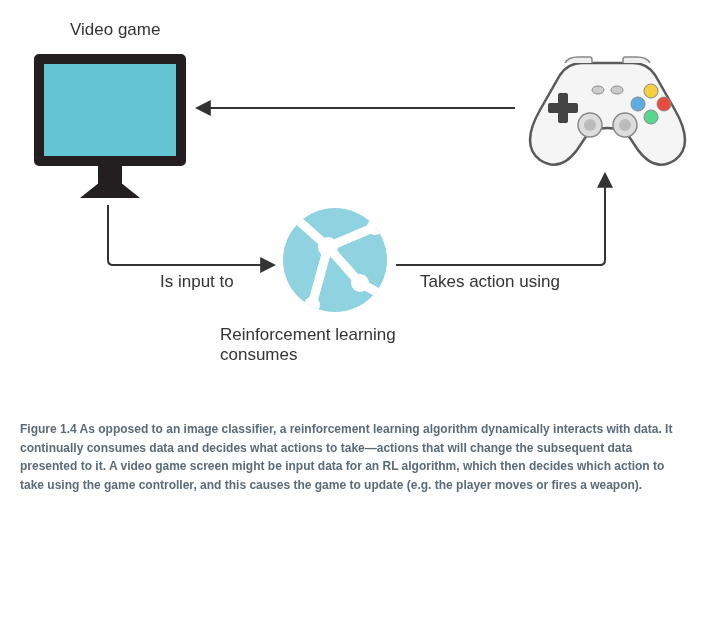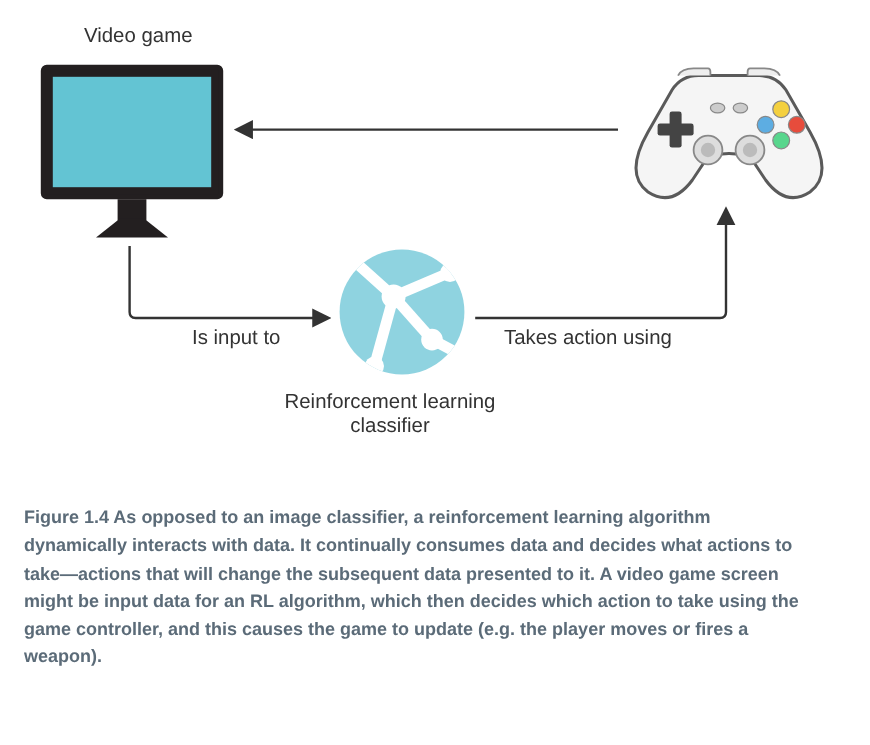--- a/index.html
+++ b/index.html
@@ -12,27 +12,26 @@
     }
     .diagram {
       position: relative;
       width: 685px;
       height: 360px;
     }
     .label {
       position: absolute;
       color: #333;
       font-size: 17px;
-      text-align: center;
     }
     .caption {
       color: #5b6b78;
       font-family: Arial, Helvetica, sans-serif;
       font-weight: bold;
-      font-size: 15px;
+      font-size: 12px;
       line-height: 1.55;
       margin-top: 40px;
       max-width: 660px;
     }
     .caption-prefix {
       display: inline;
     }
     svg { display: block; }
   </style>
 </head>
@@ -43,21 +42,21 @@
   <div class="label" style="left:50px; top:0;">Video game</div>
 
 
 
   <div class="label" style="left:140px; top:252px;">Is input to</div>
 
   <div class="label" style="left:400px; top:252px;">Takes action using</div>
 
   <div class="label" style="left:200px; top:305px; width:210px;">
     <span>Reinforcement learning</span><br>
-    <span>classifier</span>
+    <span>consumes</span>
   </div>
 
   <div style="position:absolute; left:10px; top:30px;">
     <svg width="160" height="155" viewBox="0 0 160 155">
       <rect x="6" y="6" width="148" height="108" rx="3" fill="#231f20" stroke="#231f20" stroke-width="4"></rect>
       <rect x="14" y="14" width="132" height="92" fill="#63c4d3"></rect>
       <rect x="68" y="116" width="24" height="18" fill="#231f20"></rect>
       <path d="M50 148 L70 132 L90 132 L110 148 Z" fill="#231f20"></path>
     </svg>
   </div>

